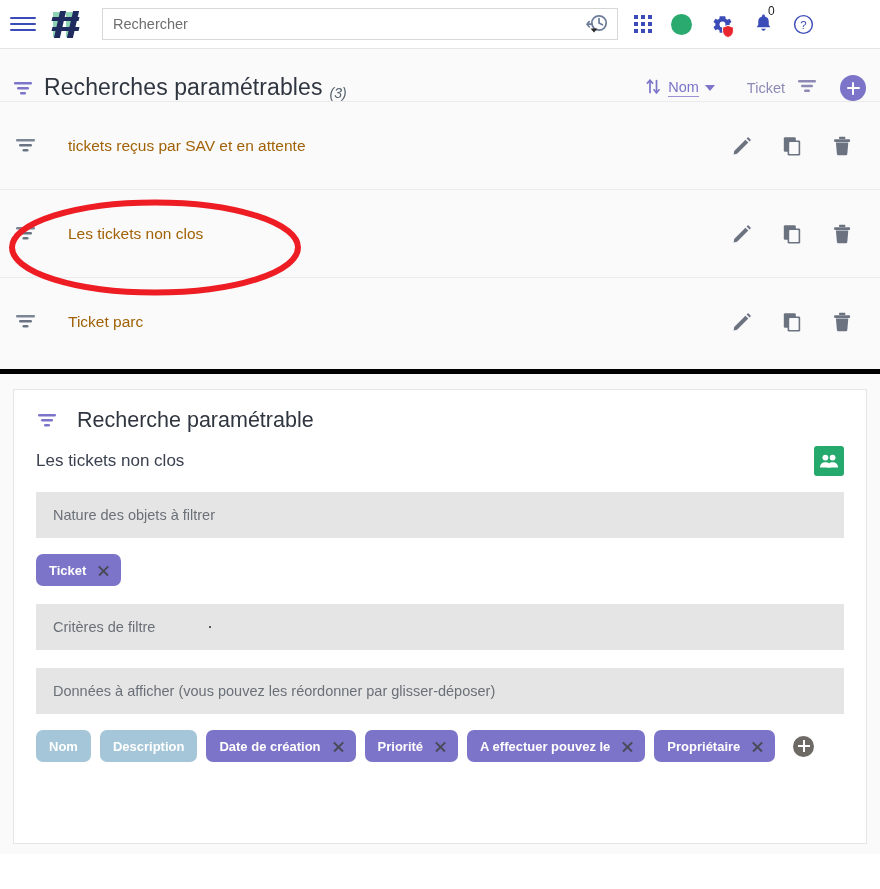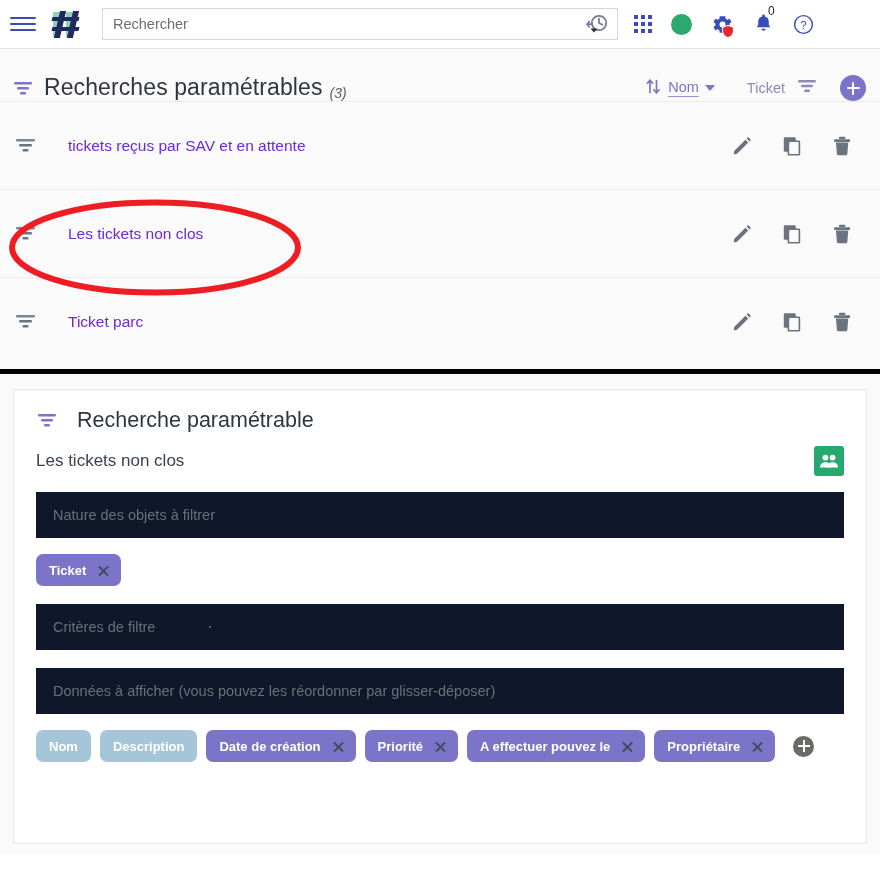--- a/index.html
+++ b/index.html
@@ -235,21 +235,21 @@
     padding: 0 26px 0 14px;
     box-sizing: border-box;
     border-top: 1px solid #ebebeb;
     background: #fafafa;
     position: relative;
   }
   .srow .row-filter-ico { width: 24px; flex: 0 0 auto; }
   .srow .row-name {
     margin-left: 30px;
     font-size: 15.5px;
-    color: #6d28d9;
+    color: #a16207;
   }
   .row-actions {
     margin-left: auto;
     display: flex;
     align-items: center;
     gap: 26px;
   }
   .act { width: 24px; height: 24px; cursor: pointer; display:flex; align-items:center; justify-content:center; }
 
   .black-divider {
@@ -295,21 +295,21 @@
     height: 30px;
     background: #26a96c;
     border-radius: 3px;
     display: flex;
     align-items: center;
     justify-content: center;
     cursor: pointer;
   }
 
   .field-label {
-    background: #0f172a;
+    background: #e5e5e5;
     height: 46px;
     display: flex;
     align-items: center;
     padding-left: 17px;
     box-sizing: border-box;
     font-size: 14.5px;
     color: #6a7078;
   }
   .chiprow {
     display: flex;

